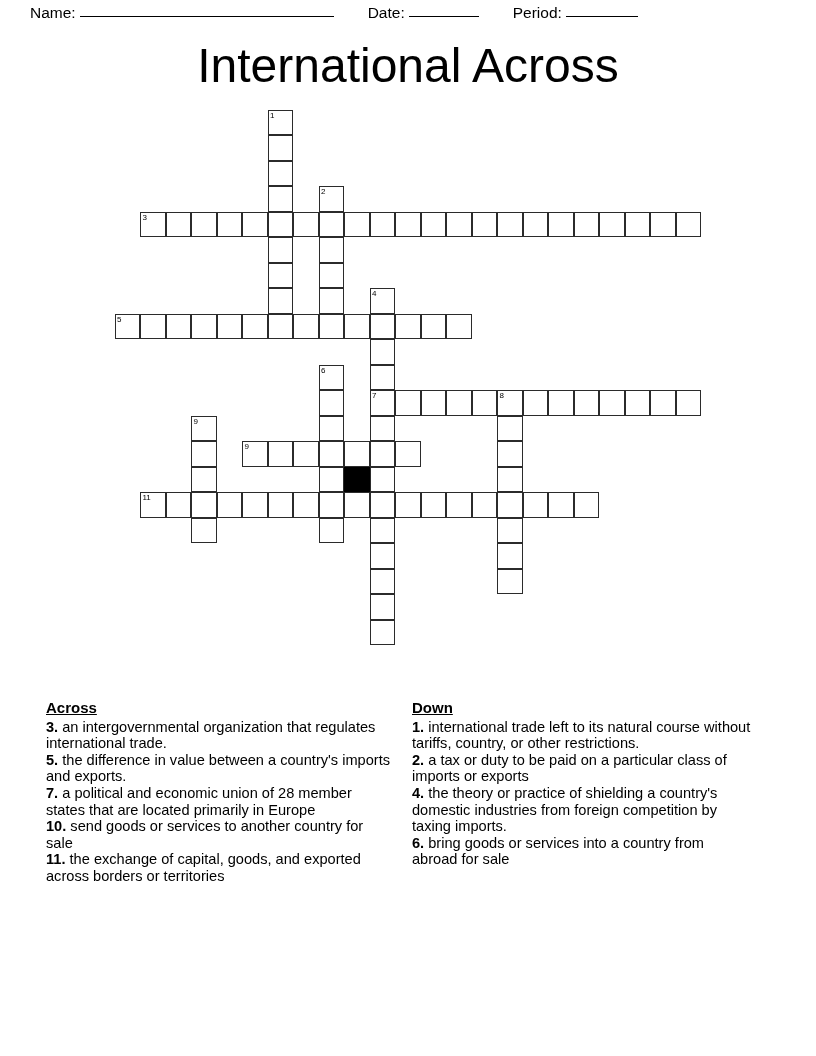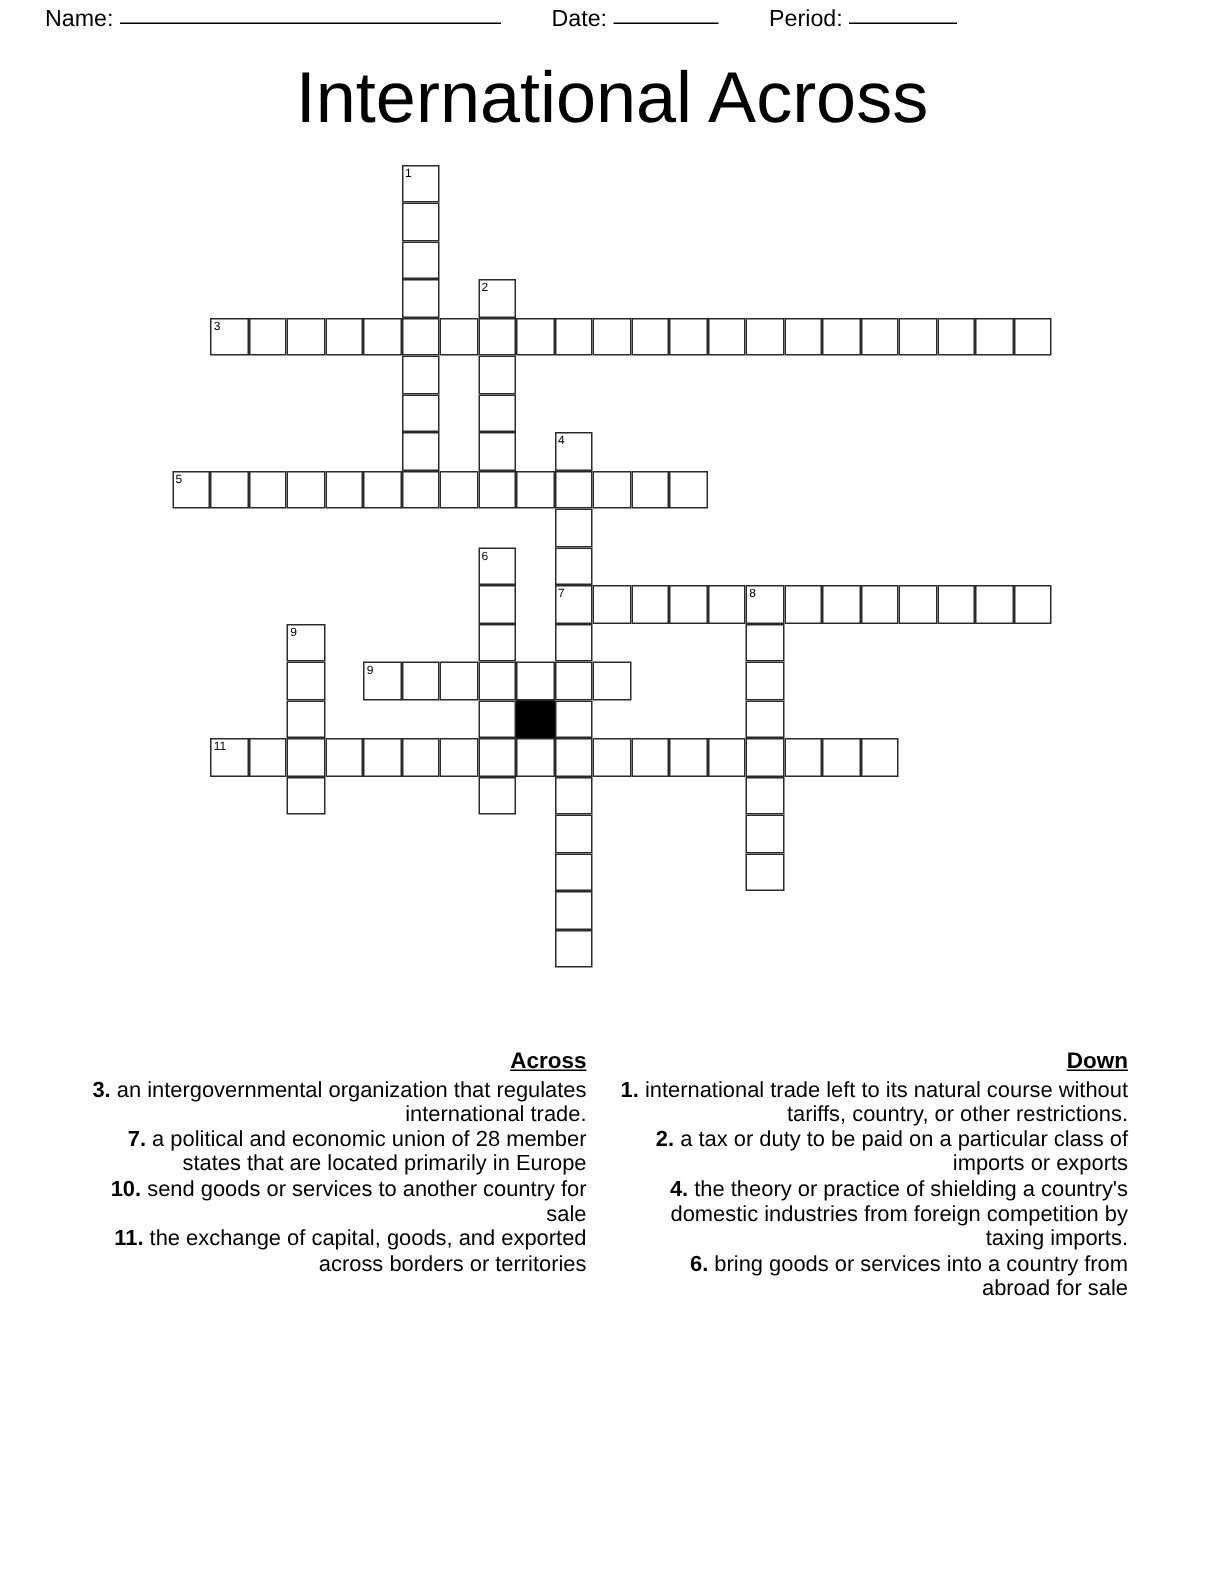--- a/index.html
+++ b/index.html
@@ -98,21 +98,20 @@
     top: 700px;
     left: 0;
     width: 816px;
     height: 300px;
   }
   .clue-col {
     position: absolute;
     top: 0;
     font-size: 14.6px;
     line-height: 16.6px;
-    text-align: right;
   }
   .clue-col.across { left: 46px;  width: 345px; }
   .clue-col.down   { left: 412px; width: 340px; }
   .clue-heading {
     font-weight: bold;
     text-decoration: underline;
     font-size: 15px;
     margin-bottom: 2px;
     display: block;
   }
@@ -279,20 +278,21 @@
     <div class="cell" style="left: 548px; top: 492px; width: 25.5px; height: 25.5px;"></div>
     <div class="cell" style="left: 573.5px; top: 492px; width: 25.5px; height: 25.5px;"></div>
     <div class="cell blocked" style="left: 344px; top: 466.5px; width: 25.5px; height: 25.5px;"></div>
   </div>
 
 <div class="clues">
   <div class="clue-col across">
     <span class="clue-heading">Across</span>
     <div id="across-list">
         <div class="clue-item"><span class="clue-num">3.</span><span class="clue-text"> an intergovernmental organization that regulates international trade.</span></div>
+        <div class="clue-item"><span class="clue-num">5.</span><span class="clue-text"> the difference in value between a country's imports and exports.</span></div>
         <div class="clue-item"><span class="clue-num">7.</span><span class="clue-text"> a political and economic union of 28 member states that are located primarily in Europe</span></div>
         <div class="clue-item"><span class="clue-num">10.</span><span class="clue-text"> send goods or services to another country for sale</span></div>
         <div class="clue-item"><span class="clue-num">11.</span><span class="clue-text"> the exchange of capital, goods, and exported across borders or territories</span></div>
       </div>
   </div>
   <div class="clue-col down">
     <span class="clue-heading">Down</span>
     <div id="down-list">
         <div class="clue-item"><span class="clue-num">1.</span><span class="clue-text"> international trade left to its natural course without tariffs, country, or other restrictions.</span></div>
         <div class="clue-item"><span class="clue-num">2.</span><span class="clue-text"> a tax or duty to be paid on a particular class of imports or exports</span></div>

